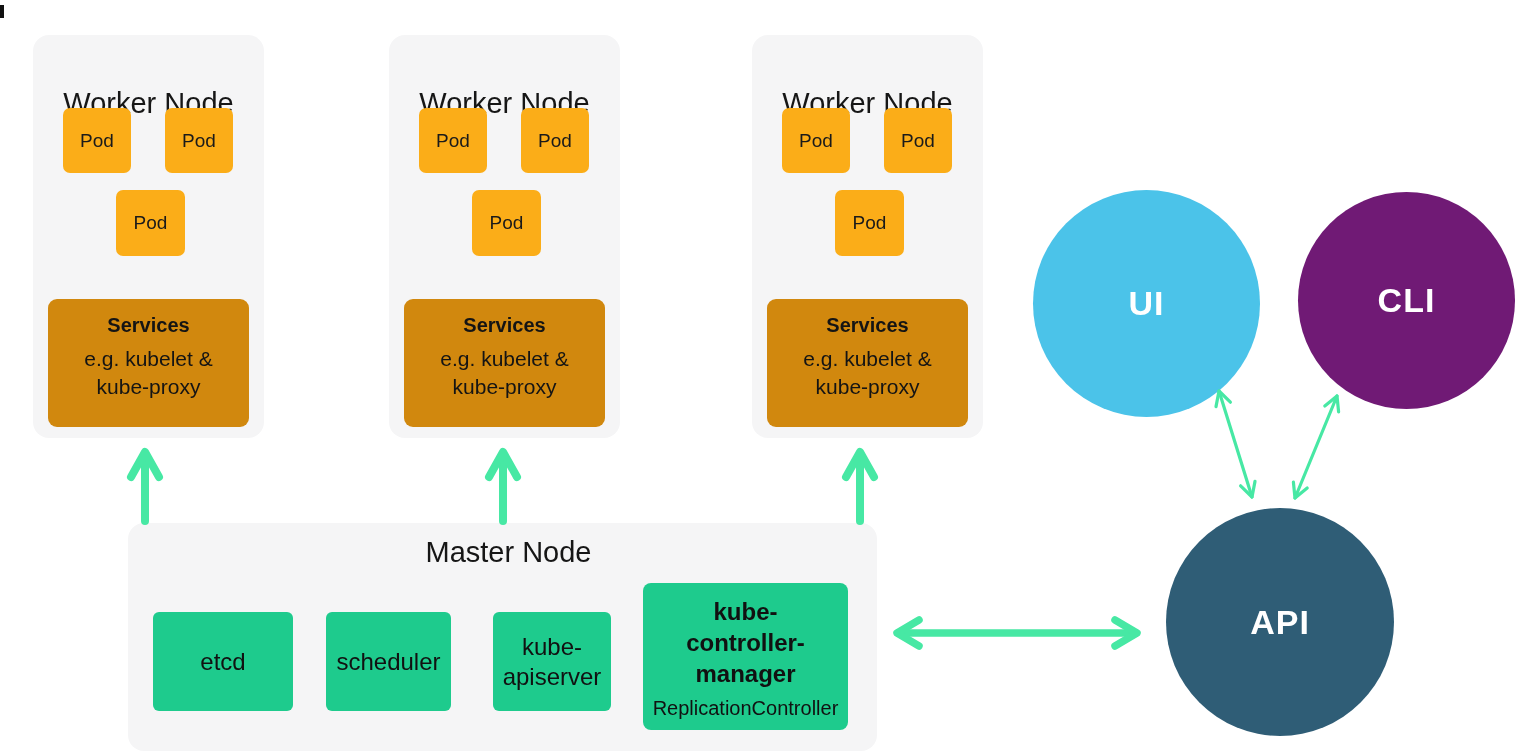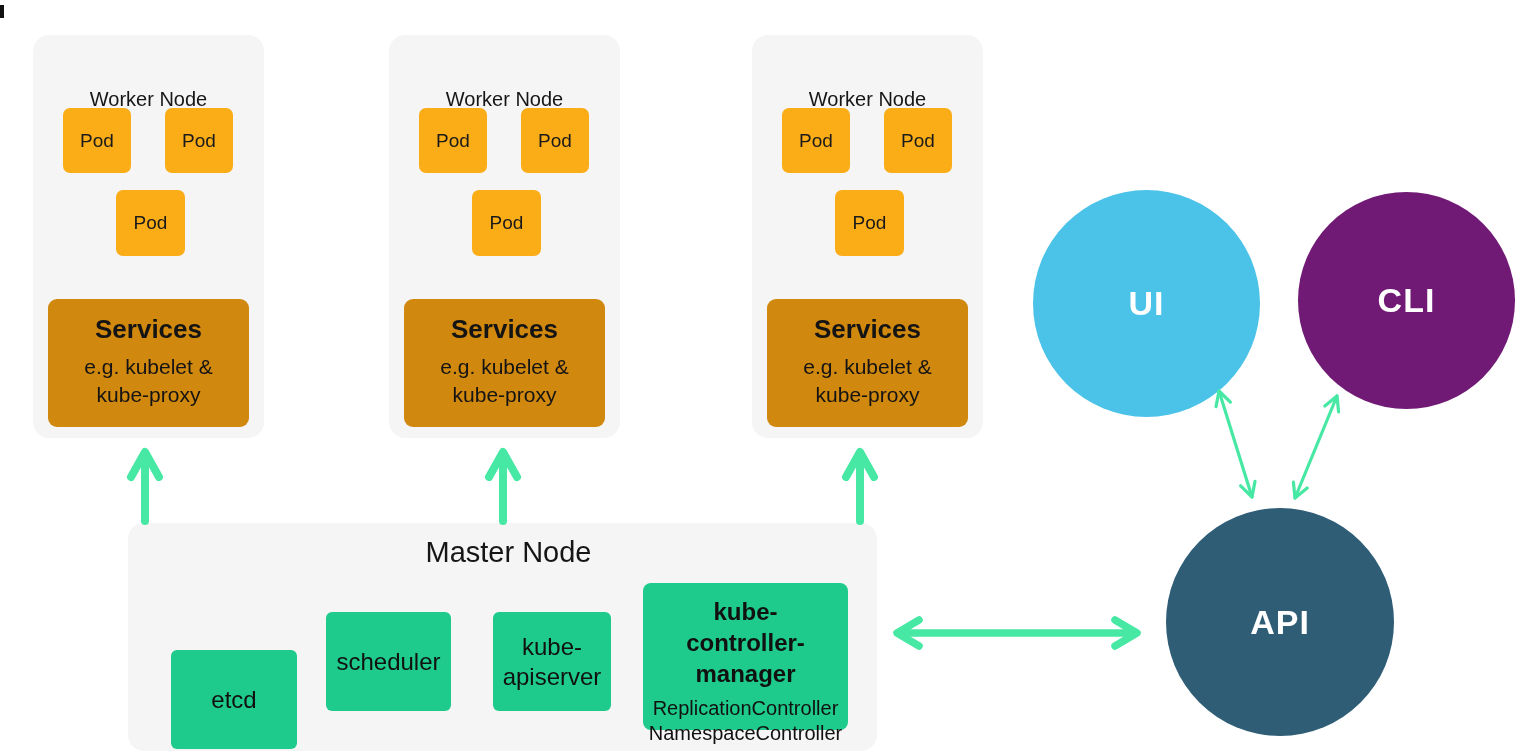--- a/index.html
+++ b/index.html
@@ -7,37 +7,37 @@
     position:relative;width:1537px;height:754px;overflow:hidden;background:#ffffff;
     font-family:"Liberation Sans",sans-serif;color:#161616;
   }
   
   .card{position:absolute;background:#f5f5f6;border-radius:16px;}
   .worker{top:35px;width:231px;height:403px;}
   .worker.w1{left:33px;}
   .worker.w2{left:389px;}
   .worker.w3{left:752px;}
   .wn-title{position:absolute;top:53px;left:0;right:0;text-align:center;
-    font-size:20px;line-height:1.1;color:#161616;}
+    font-size:29px;line-height:1.1;color:#161616;}
   .pod{position:absolute;width:68px;height:65px;background:#fbad18;border-radius:7px;
     display:flex;align-items:center;justify-content:center;font-size:19px;color:#1a1a1a;}
   .pod-a{left:30px;top:73px;}
   .pod-b{left:132px;top:73px;}
   .pod-c{left:83px;top:155px;width:69px;height:66px;}
   .services{position:absolute;left:15px;top:264px;width:201px;height:128px;
     background:#d1880e;border-radius:9px;text-align:center;color:#141414;}
-  .svc-title{margin-top:15px;font-size:26px;font-weight:bold;}
+  .svc-title{margin-top:15px;font-size:20px;font-weight:bold;}
   .svc-sub{margin-top:8px;font-size:21px;line-height:1.35;padding:0 17px;}
   
   .master{left:128px;top:523px;width:749px;height:228px;}
   .master-title{position:absolute;top:13px;left:12px;right:0;text-align:center;font-size:29px;}
   .mcomp{position:absolute;top:89px;height:99px;background:#1ecb8d;border-radius:6px;
     display:flex;align-items:center;justify-content:center;text-align:center;
     font-size:24px;line-height:1.25;color:#111;}
-  .mc-etcd{left:43px;width:126px;margin-top:38px;}
+  .mc-etcd{left:25px;width:140px;}
   .mc-sched{left:198px;width:125px;}
   .mc-apis{left:365px;width:118px;padding:0 21px;box-sizing:border-box;}
   .kcm{position:absolute;left:515px;top:60px;width:205px;height:147px;
     background:#1ecb8d;border-radius:8px;text-align:center;color:#111;}
   .kcm-title{margin-top:13px;padding:0 18px;font-size:24px;font-weight:bold;line-height:1.3;}
   .kcm-items{margin-top:6px;font-size:20px;line-height:1.25;}
   
   .circle{position:absolute;border-radius:50%;display:flex;align-items:center;
     justify-content:center;font-size:34px;font-weight:bold;color:#ffffff;letter-spacing:1px;}
   .c-ui{left:1033px;top:190px;width:227px;height:227px;background:#4bc3e9;}
@@ -90,21 +90,20 @@
 
   <div class="card master">
     <div class="master-title">Master Node</div>
     <div class="mcomp mc-etcd">etcd</div>
     <div class="mcomp mc-sched">scheduler</div>
     <div class="mcomp mc-apis">kube-apiserver</div>
     <div class="kcm">
       <div class="kcm-title">kube-controller-manager</div>
       <div class="kcm-items">
         <div>ReplicationController</div>
-        <div>NamespaceController</div>
       </div>
     </div>
   </div>
 
   <div class="circle c-ui">
     <span>UI</span>
   </div>
   <div class="circle c-cli">
     <span>CLI</span>
   </div>

